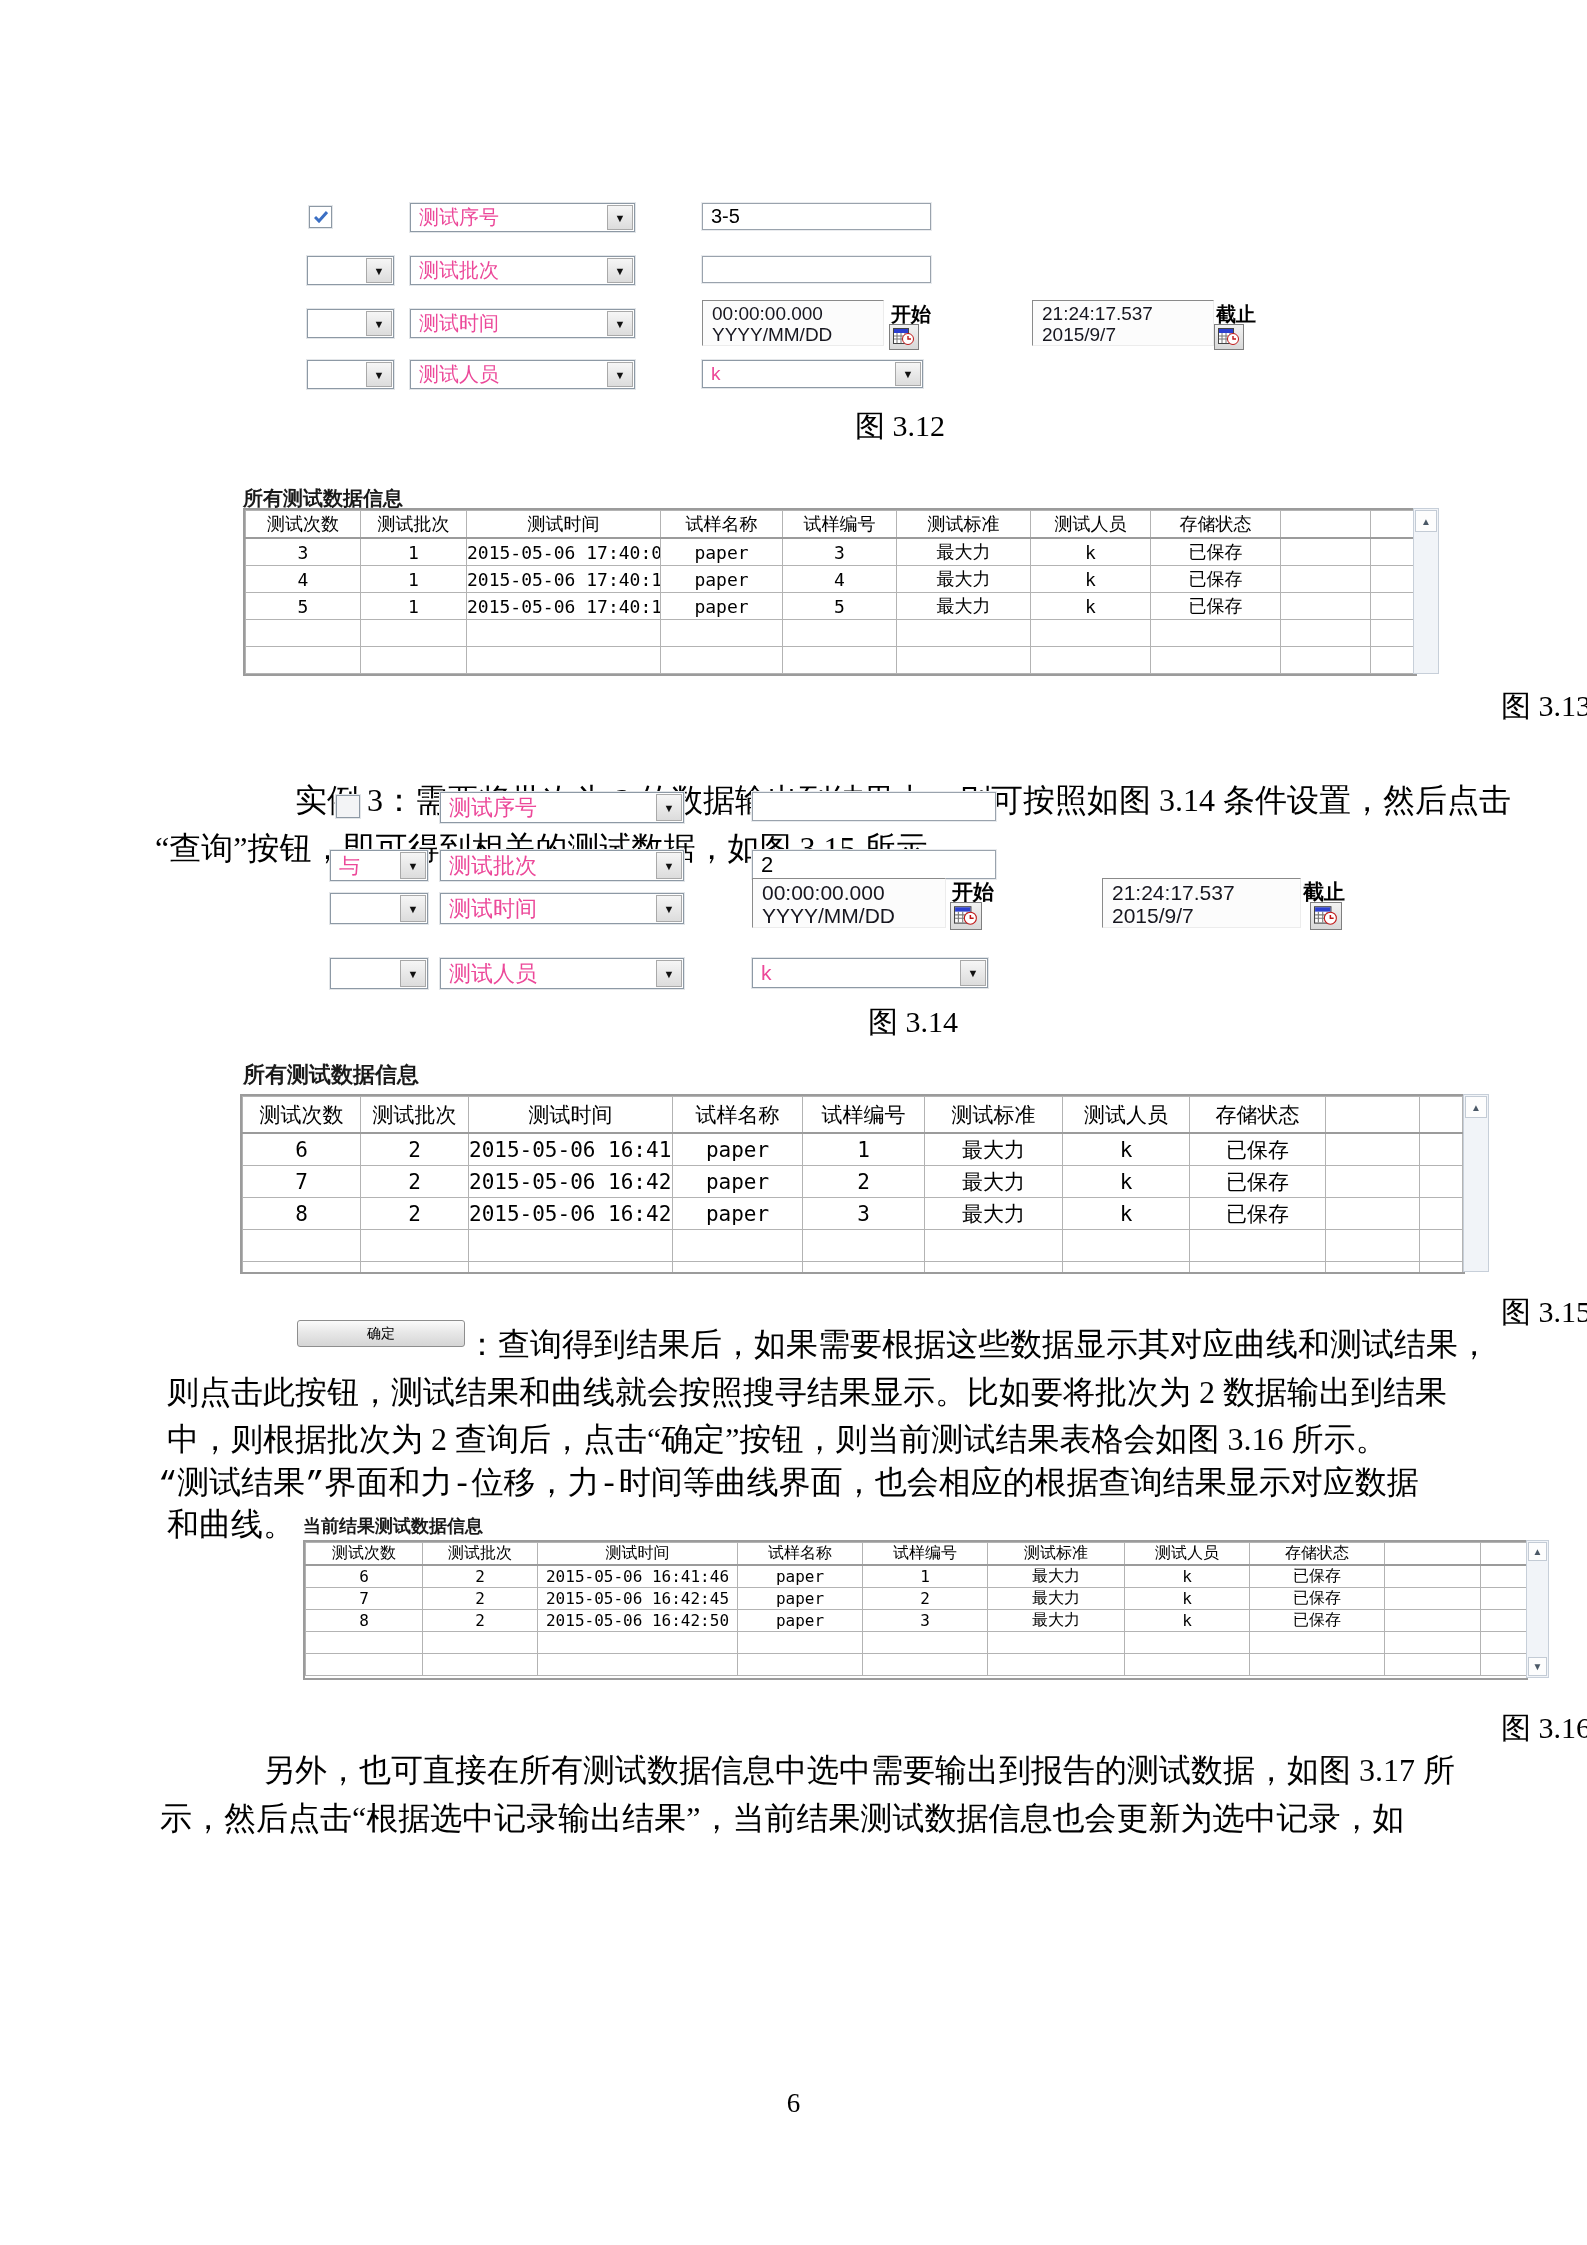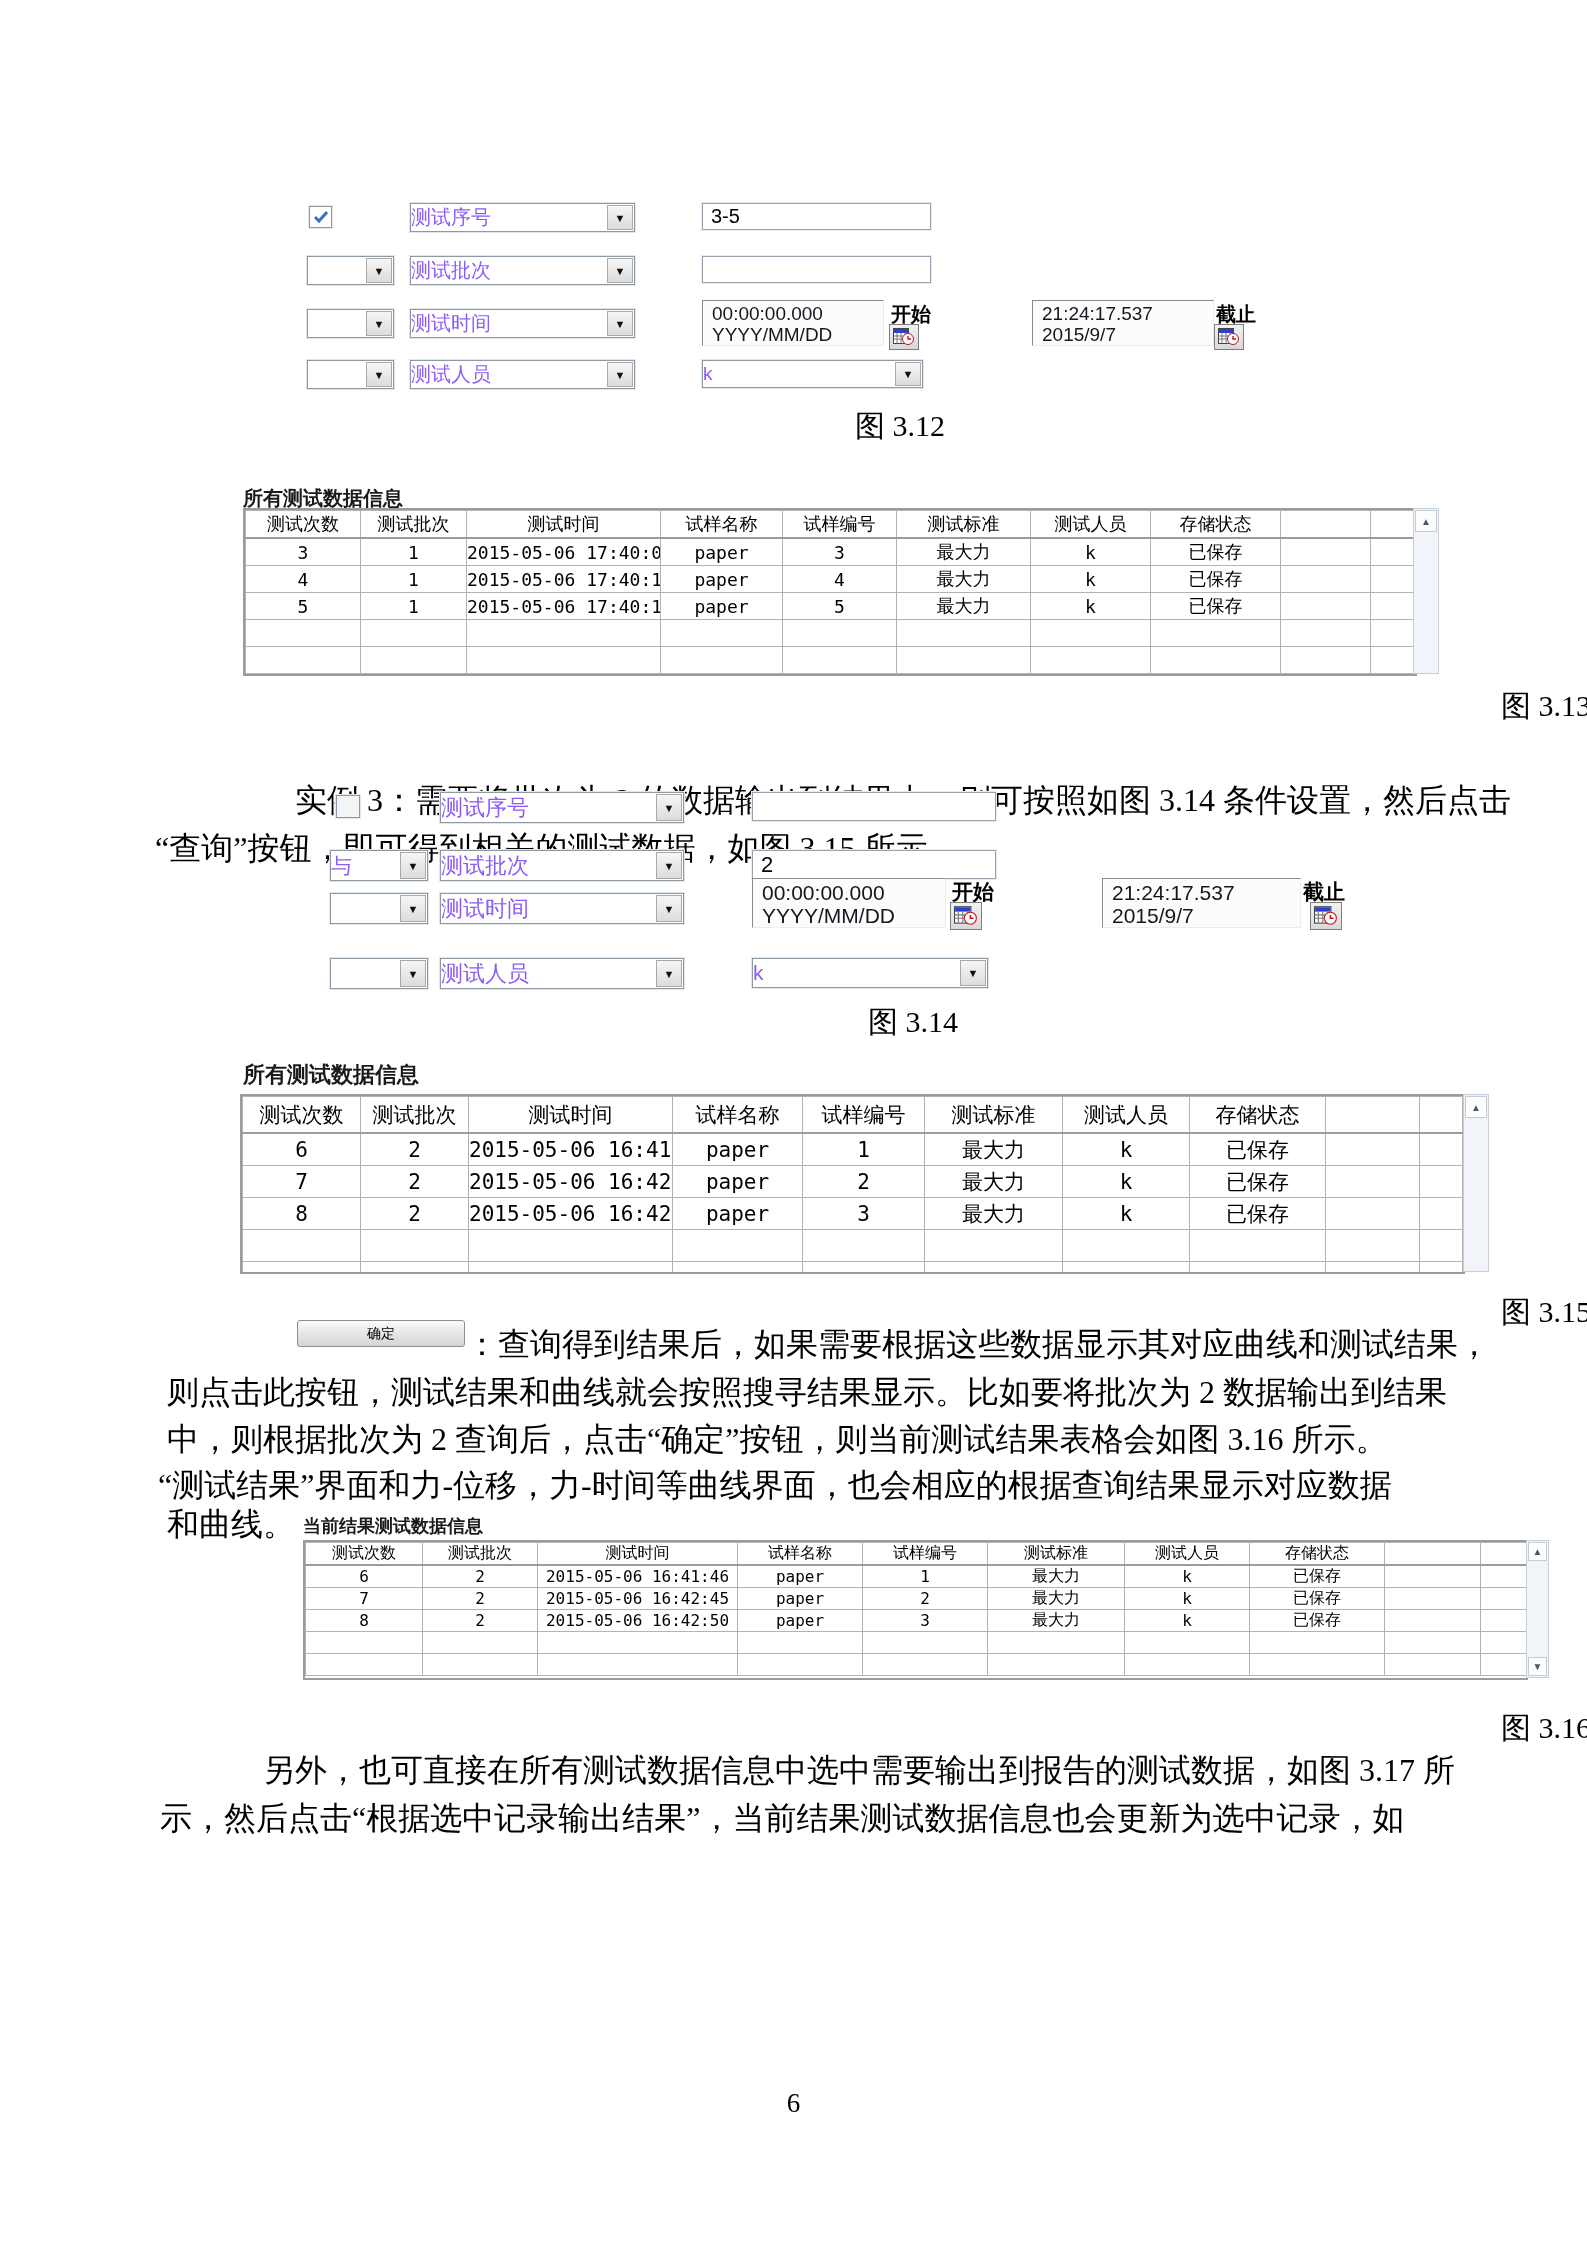--- a/index.html
+++ b/index.html
@@ -10,21 +10,21 @@
   .bodyline{position:absolute;white-space:nowrap;font-family:"Liberation Serif","DejaVu Serif",serif;
             font-size:32px;color:#000;line-height:40px;}
   .caption{position:absolute;font-family:"Liberation Serif","DejaVu Serif",serif;font-size:30px;color:#000;}
   .caption.center{left:4px;width:1587px;text-align:right;}
   .pagenum{position:absolute;left:0;width:1587px;top:2088px;text-align:center;
            font-family:"Liberation Serif",serif;font-size:27px;}
 
   
   .combo{position:absolute;background:#fff;border:1px solid #8d99a5;box-shadow:0 0 0 1px #e3e6e9;
          display:flex;align-items:center;}
-  .combo .ctxt{flex:1;color:#8b5cf6;overflow:hidden;white-space:nowrap;}
+  .combo .ctxt{flex:1;padding-left:8px;color:#ec4899;overflow:hidden;white-space:nowrap;}
   .combo .cbtn{width:24px;align-self:stretch;margin:1px;background:linear-gradient(#f6f6f6,#dcdcdc);
          border:1px solid #a9a9a9;display:flex;align-items:center;justify-content:center;
          font-size:11px;color:#111;}
   .field{position:absolute;background:#fff;border:1px solid #9aa3ad;box-shadow:0 0 0 1px #e9ebee;
          display:flex;align-items:center;padding-left:8px;color:#000;}
   .datebox{position:absolute;background:#fcfcfc;border:1px solid;border-color:#8a8a8a #ececec #ececec #8a8a8a;
          padding:3px 0 0 9px;color:#16161f;line-height:1.08;font-weight:400;
          font-family:"Liberation Sans",sans-serif;}
   .tag{position:absolute;font-weight:700;color:#000;}
   .calbtn{position:absolute;background:linear-gradient(#f2f2f2,#d8d8d8);border:1px solid #7e7e7e;
@@ -415,21 +415,21 @@
     <div class="varrow" style="top:1px;">▲</div>
   </div>
   <div class="caption center" style="top:1292px;">图 3.15</div>
 
   <div class="okbtn">
       <span>确定</span>
     </div>
   <div class="bodyline" style="left:466px;top:1324px;">：查询得到结果后，如果需要根据这些数据显示其对应曲线和测试结果，</div>
   <div class="bodyline" style="left:167px;top:1372px;">则点击此按钮，测试结果和曲线就会按照搜寻结果显示。比如要将批次为 2 数据输出到结果</div>
   <div class="bodyline" style="left:167px;top:1419px;">中，则根据批次为 2 查询后，点击“确定”按钮，则当前测试结果表格会如图 3.16 所示。</div>
-  <div class="bodyline" style="left:158px;top:1465px;">“测试结果”界面和力-位移，力-时间等曲线界面，也会相应的根据查询结果显示对应数据</div>
+  <div class="bodyline" style="left:158px;top:1465px;font-family:Liberation Mono, monospace;">“测试结果”界面和力-位移，力-时间等曲线界面，也会相应的根据查询结果显示对应数据</div>
   <div class="bodyline" style="left:167px;top:1504px;">和曲线。</div>
 
   <div class="tbl-title" style="left:303px;top:1514px;font-size:18px;">当前结果测试数据信息</div>
   <div class="tblwrap" style="left:303px;top:1540px;width:1221px;height:136px;">
     <table class="grid t3">
       <colgroup>
           <col style="width:117px">
           <col style="width:115px">
           <col style="width:200px">
           <col style="width:125px">

